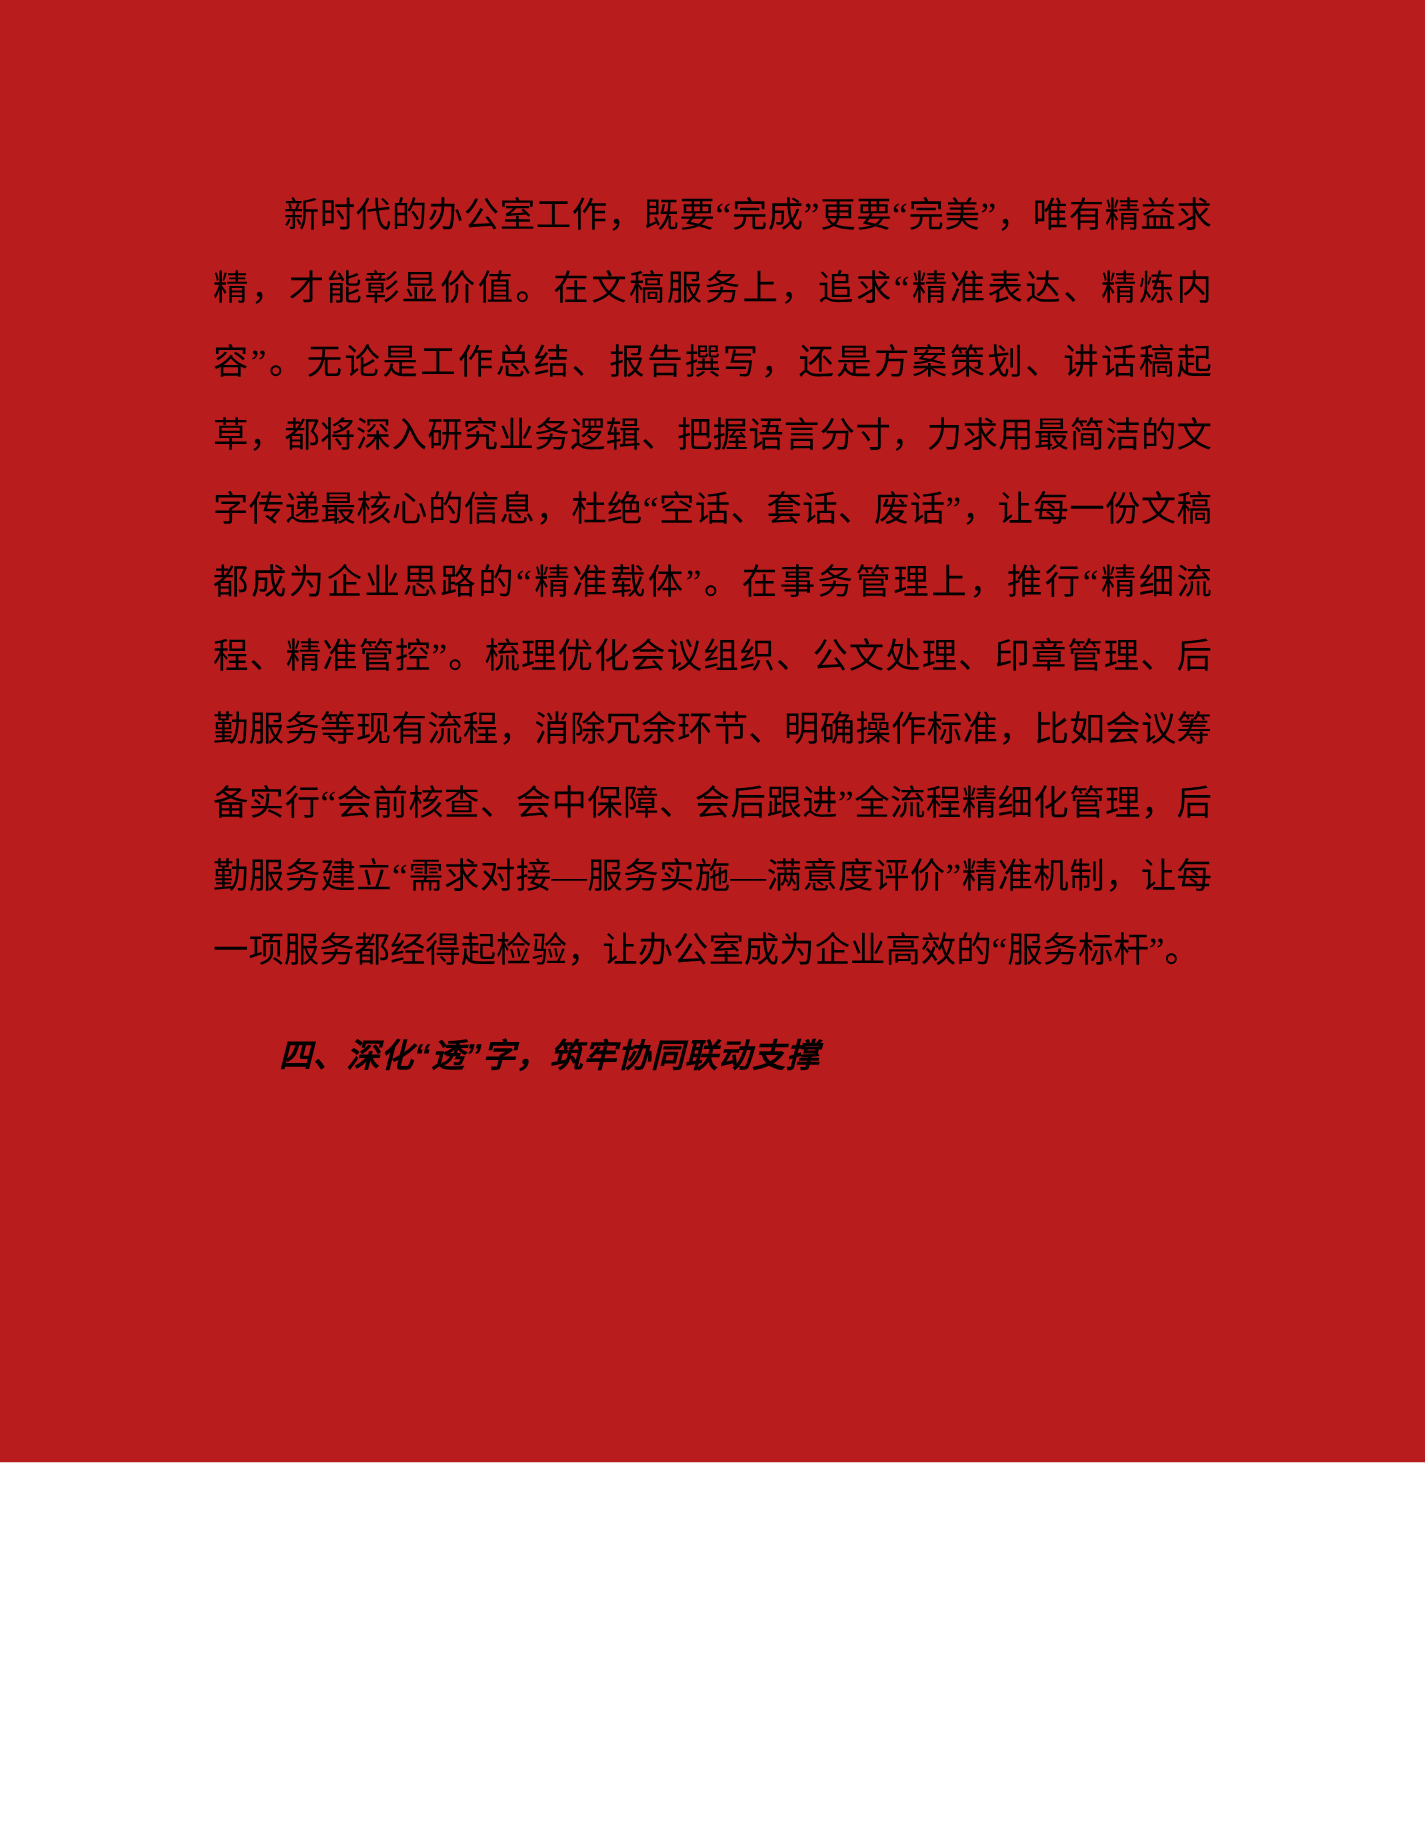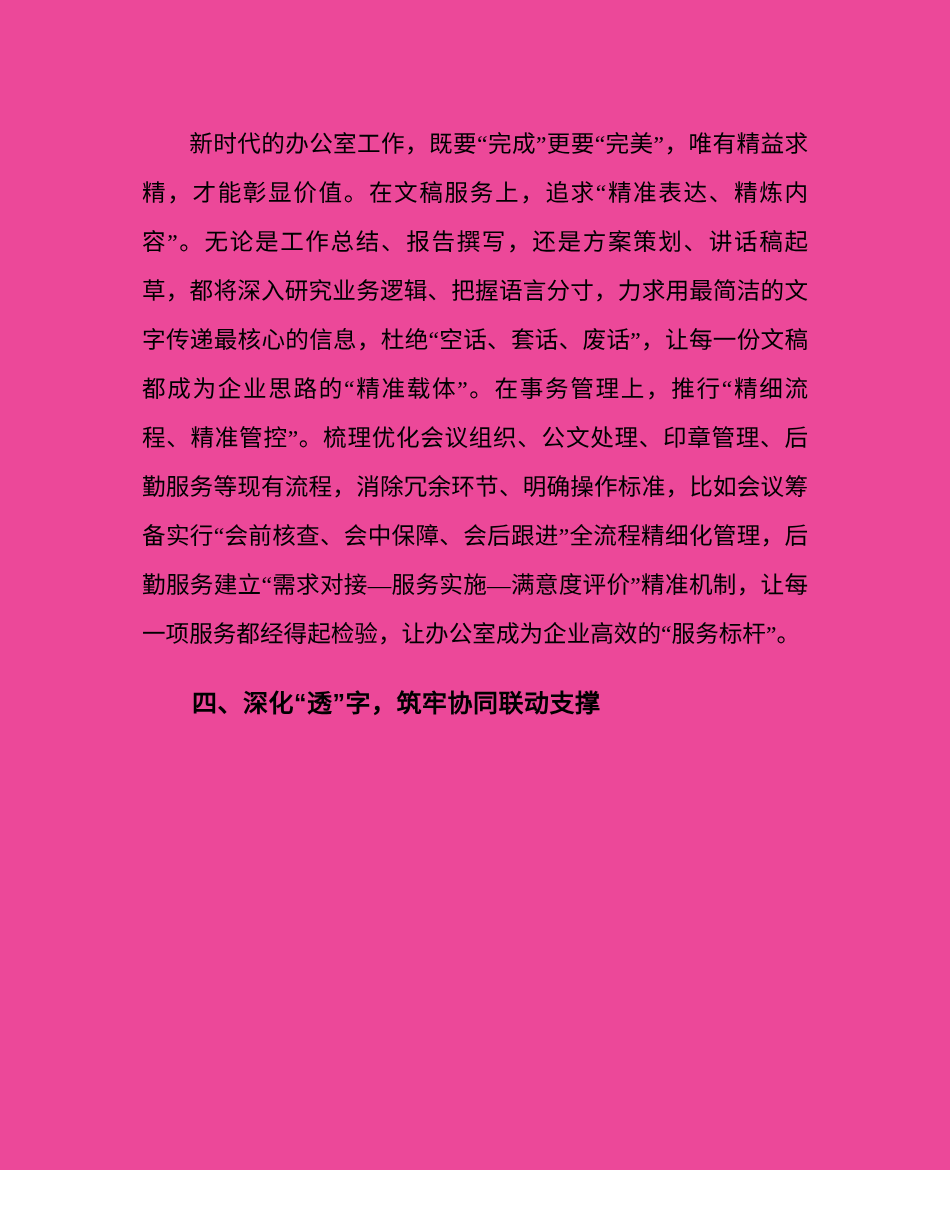--- a/index.html
+++ b/index.html
@@ -4,22 +4,22 @@
 <style>
   * { box-sizing: border-box; }
   html, body {
     margin: 0;
     padding: 0;
     background: #ffffff;
   }
   .page {
     position: relative;
     width: 950px;
-    height: 1170px;
-    background: #ec4899;
+    height: 975px;
+    background: #b91c1c;
     color: #000000;
     overflow: hidden;
   }
   .doc-body {
     position: absolute;
     left: 142px;
     top: 120px;
     width: 666px;
   }
   .para {
@@ -31,25 +31,26 @@
     text-align: justify;
     text-justify: inter-ideograph;
     text-indent: 2em;
     word-break: normal;
     overflow-wrap: break-word;
   }
   .heading {
     margin: 20px 0 20px 0;
     font-family: "Liberation Sans", "DejaVu Sans", sans-serif;
     font-weight: 700;
-    font-size: 25px;
+    font-size: 22px;
     line-height: 49px;
     color: #000000;
     text-indent: 2em;
     letter-spacing: 0.5px;
+    font-style: italic;
   }
 </style>
 </head>
 <body>
 
 <div class="page">
   <div class="doc-body">
     <p class="para">新时代的办公室工作，既要“完成”更要“完美”，唯有精益求精，才能彰显价值。在文稿服务上，追求“精准表达、精炼内容”。无论是工作总结、报告撰写，还是方案策划、讲话稿起草，都将深入研究业务逻辑、把握语言分寸，力求用最简洁的文字传递最核心的信息，杜绝“空话、套话、废话”，让每一份文稿都成为企业思路的“精准载体”。在事务管理上，推行“精细流程、精准管控”。梳理优化会议组织、公文处理、印章管理、后勤服务等现有流程，消除冗余环节、明确操作标准，比如会议筹备实行“会前核查、会中保障、会后跟进”全流程精细化管理，后勤服务建立“需求对接—服务实施—满意度评价”精准机制，让每一项服务都经得起检验，让办公室成为企业高效的“服务标杆”。</p>
     <h2 class="heading">四、深化“透”字，筑牢协同联动支撑</h2>
   </div>

